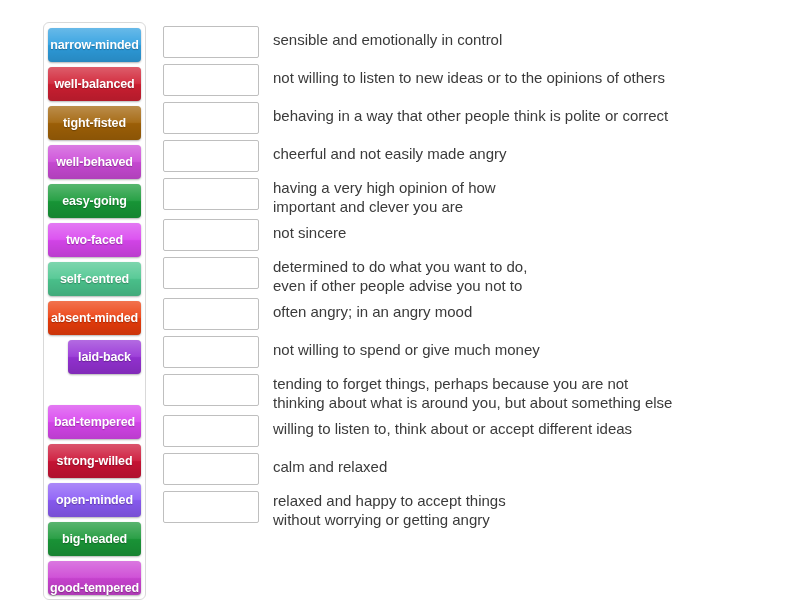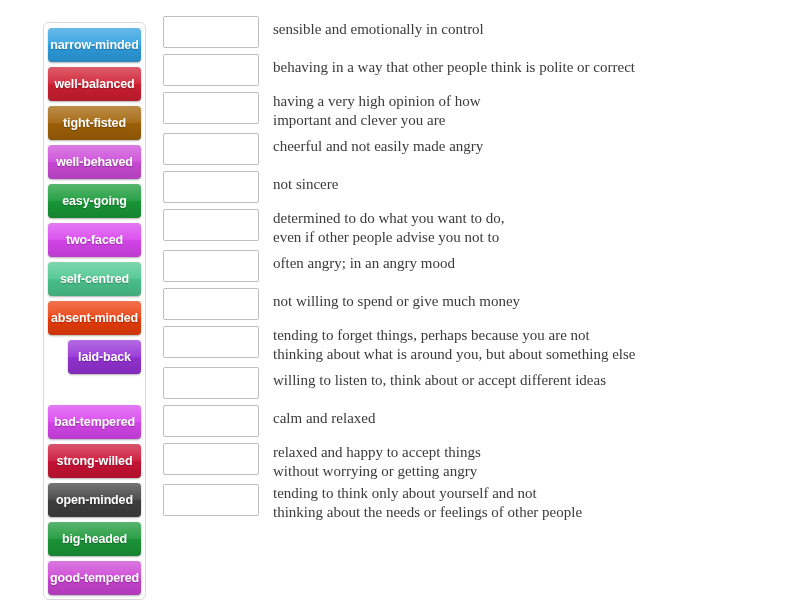--- a/index.html
+++ b/index.html
@@ -63,25 +63,24 @@
         rgba(0,0,0,0.04) 52%,
         rgba(0,0,0,0.14) 100%);
     pointer-events: none;
   }
   .tile > span { position: relative; z-index: 2; }
 
   
   .rows {
     position: absolute;
     left: 163px;
-    top: 14px;
+    top: 24px;
     width: 620px;
     display: flex;
     flex-direction: column;
-    font-family: Liberation Serif, serif;
   }
 
   .row {
     display: flex;
     align-items: flex-start;
     min-height: 38px;
     padding-bottom: 1px;
   }
 
   .dropzone {
@@ -139,51 +138,55 @@
       </div>
       <div class="tile" style="background: rgb(150, 50, 214); margin-left: 20px;">
         <span>laid-back</span>
       </div>
       <div class="tile" style="background: #d946ef; margin-top: 26px;">
         <span>bad-tempered</span>
       </div>
       <div class="tile" style="background: rgb(204, 19, 53);">
         <span>strong-willed</span>
       </div>
-      <div class="tile" style="background: #404040;">
+      <div class="tile" style="background: #8b5cf6;">
         <span>open-minded</span>
       </div>
       <div class="tile" style="background: rgb(26, 152, 56);">
         <span>big-headed</span>
       </div>
-      <div class="tile" style="background: rgb(204, 68, 212);">
+      <div class="tile" style="background: rgb(204, 68, 212); align-items: flex-end;">
         <span>good-tempered</span>
       </div>
     </div>
 
   <div class="rows">
       <div class="row">
         <div class="dropzone"></div>
         <div class="definition">sensible and emotionally in control</div>
       </div>
       <div class="row">
         <div class="dropzone"></div>
+        <div class="definition">not willing to listen to new ideas or to the opinions of others</div>
+      </div>
+      <div class="row">
+        <div class="dropzone"></div>
         <div class="definition">behaving in a way that other people think is polite or correct</div>
+      </div>
+      <div class="row">
+        <div class="dropzone"></div>
+        <div class="definition">cheerful and not easily made angry</div>
       </div>
       <div class="row tall">
         <div class="dropzone"></div>
         <div class="definition">having a very high opinion of how
 important and clever you are</div>
       </div>
       <div class="row">
         <div class="dropzone"></div>
-        <div class="definition">cheerful and not easily made angry</div>
-      </div>
-      <div class="row">
-        <div class="dropzone"></div>
         <div class="definition">not sincere</div>
       </div>
       <div class="row tall">
         <div class="dropzone"></div>
         <div class="definition">determined to do what you want to do,
 even if other people advise you not to</div>
       </div>
       <div class="row">
         <div class="dropzone"></div>
         <div class="definition">often angry; in an angry mood</div>
@@ -203,20 +206,15 @@
       </div>
       <div class="row">
         <div class="dropzone"></div>
         <div class="definition">calm and relaxed</div>
       </div>
       <div class="row tall">
         <div class="dropzone"></div>
         <div class="definition">relaxed and happy to accept things
 without worrying or getting angry</div>
       </div>
-      <div class="row tall">
-        <div class="dropzone"></div>
-        <div class="definition">tending to think only about yourself and not
-thinking about the needs or feelings of other people</div>
-      </div>
     </div>
 
 </div>
 
 </body></html>

